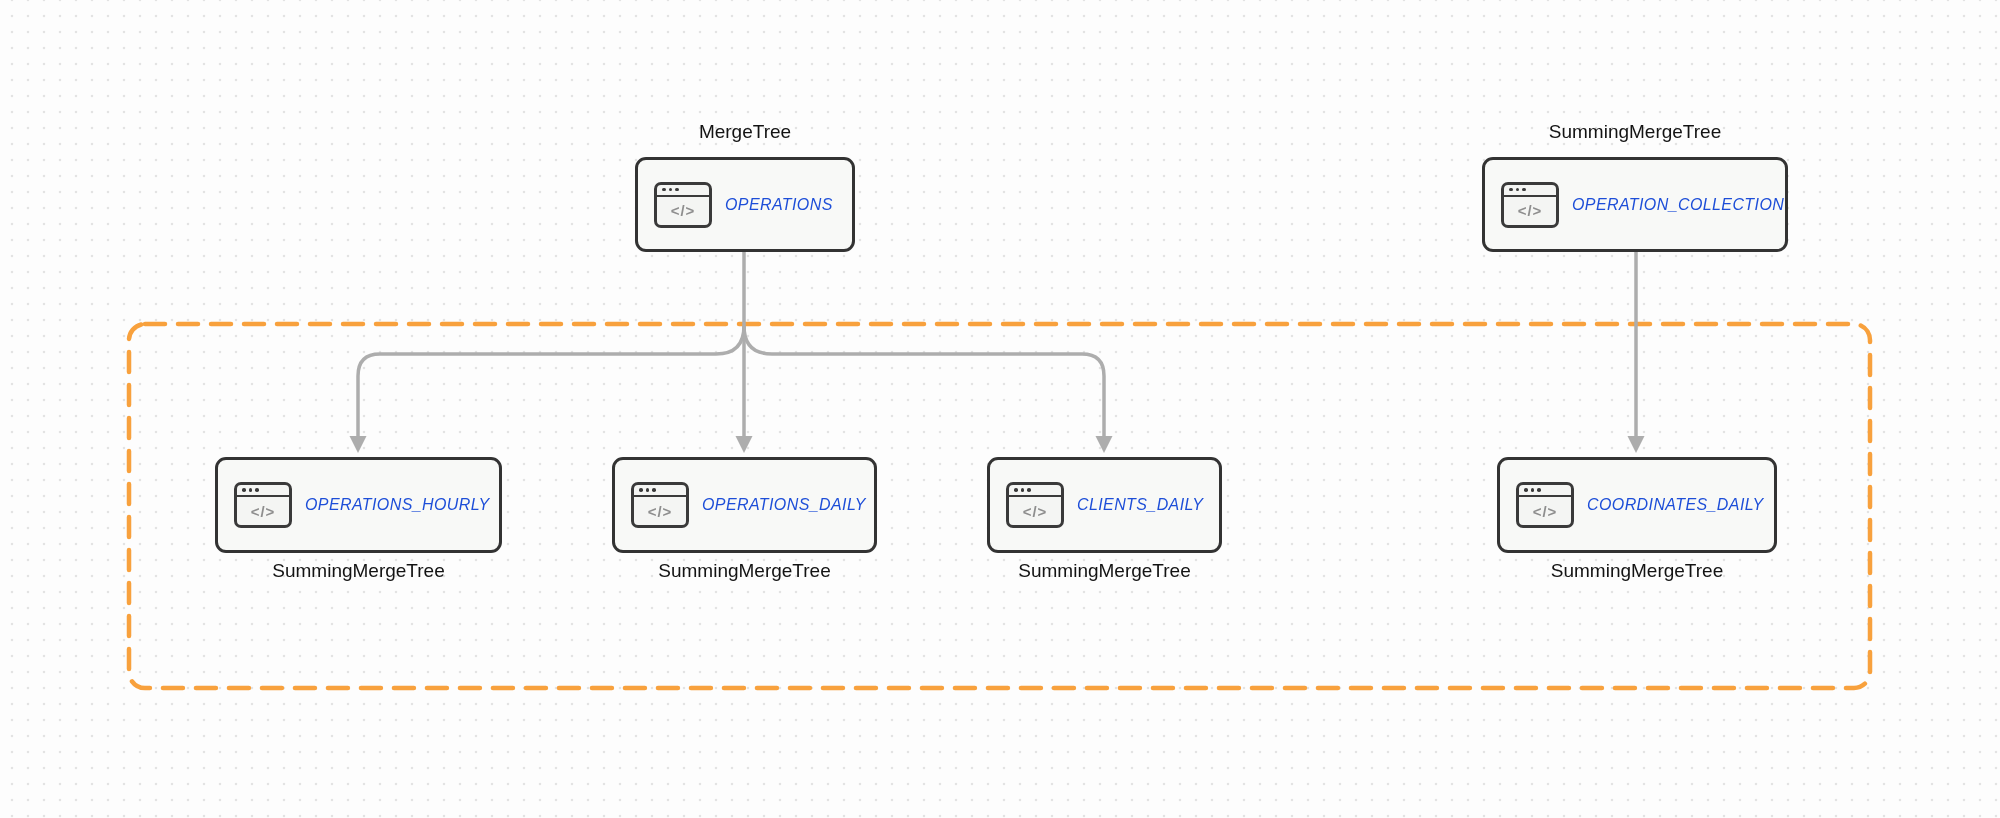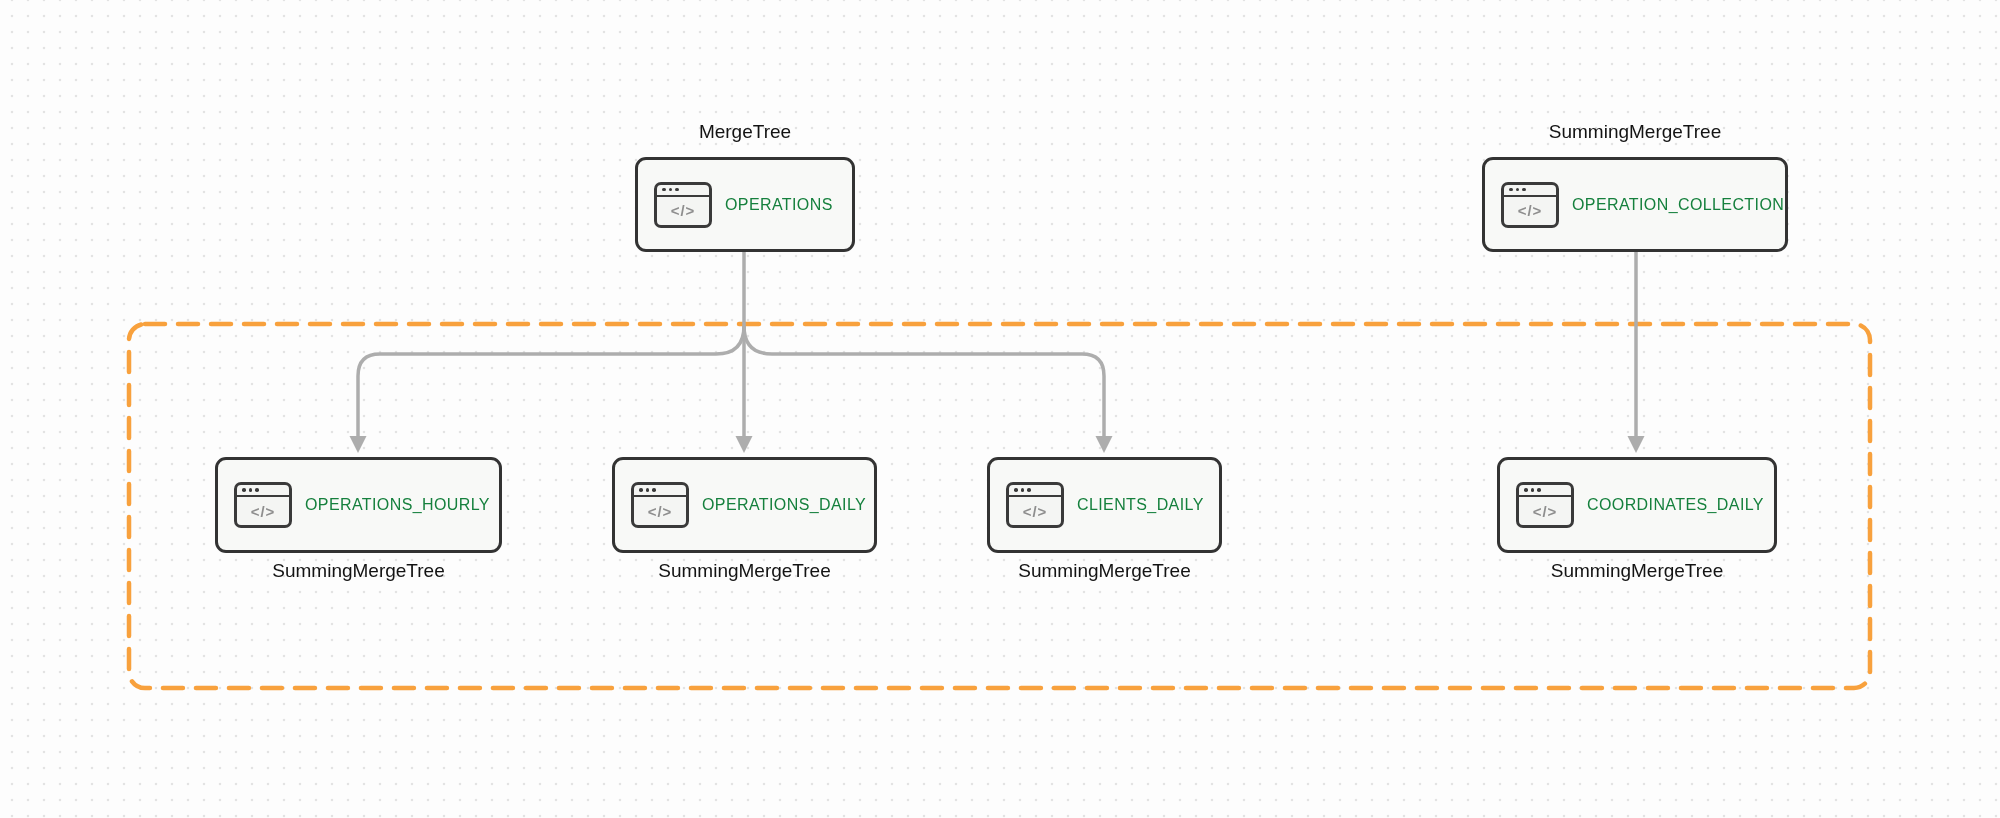--- a/index.html
+++ b/index.html
@@ -27,23 +27,24 @@
     box-sizing: border-box;
     background: #f8f9f7;
     border: 3.5px solid #333333;
     border-radius: 11px;
     display: flex;
     align-items: center;
     padding-left: 16px;
     gap: 13px;
   }
   .node-title {
+    font-style: italic;
     font-size: 16px;
     letter-spacing: 0.4px;
-    color: #15803d;
+    color: #1d4ed8;
     white-space: nowrap;
   }
   .engine-label {
     position: absolute;
     text-align: center;
     font-size: 19px;
     color: #131313;
     line-height: 26px;
     white-space: nowrap;
   }

